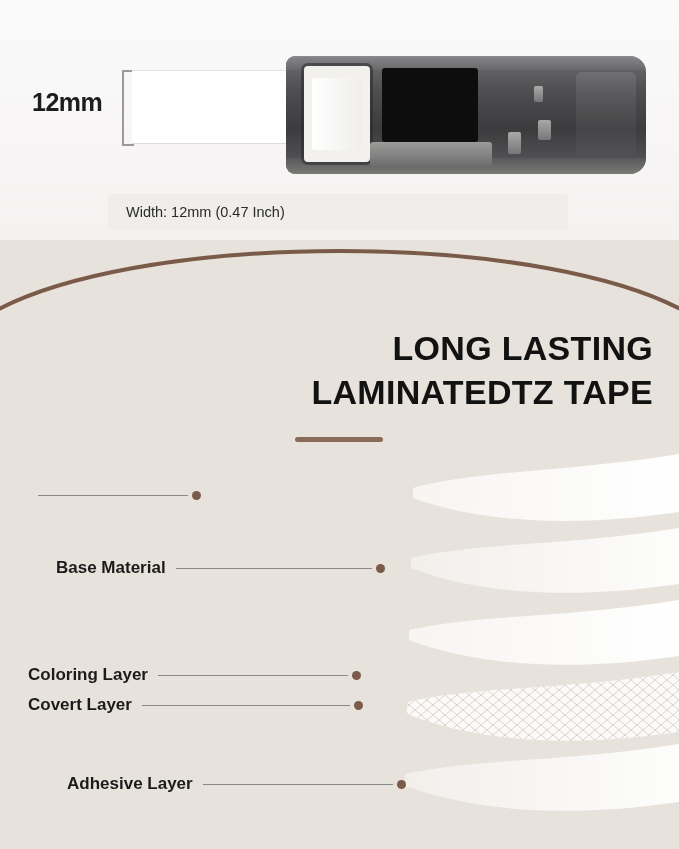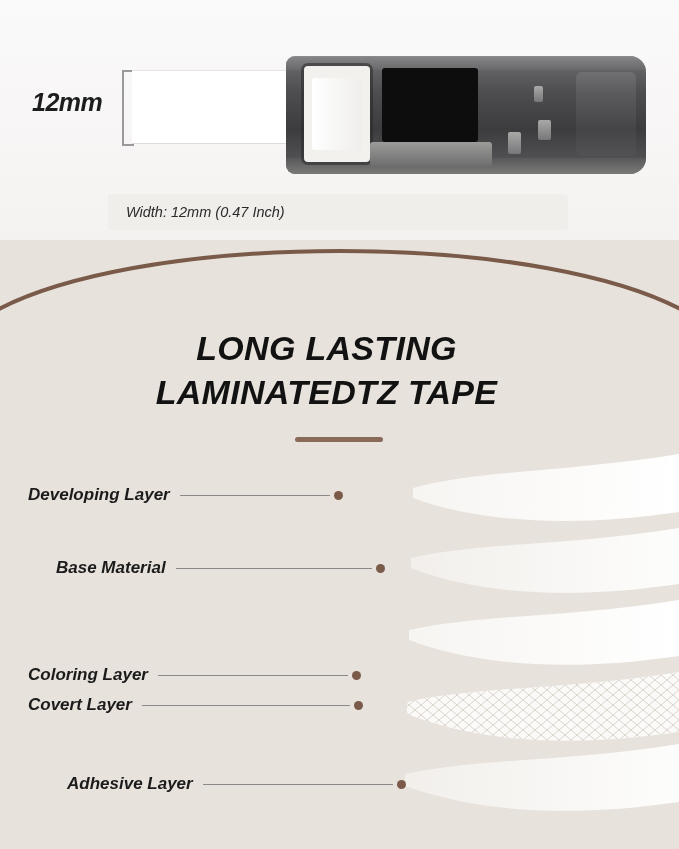--- a/index.html
+++ b/index.html
@@ -9,21 +9,20 @@
   }
   body {
     font-family: "Liberation Sans", sans-serif;
   }
   #page {
     position: relative;
     width: 679px;
     height: 849px;
     overflow: hidden;
     background: #a3a3a3;
-    font-style: italic;
   }
 
   
   .top-section {
     position: absolute;
     left: 0;
     top: 0;
     width: 679px;
     height: 250px;
     background: linear-gradient(180deg, #fbfafa 0%, #f4f2f1 100%);
@@ -172,21 +171,21 @@
     height: 609px;
     background: #e8e2dc;
     z-index: 0;
   }
 
   .headline {
     position: absolute;
     left: 0;
     top: 326px;
     width: 653px;
-    text-align: center;
+    text-align: right;
     font-size: 34px;
     line-height: 44px;
     font-weight: 700;
     color: #121212;
     letter-spacing: 0.3px;
     z-index: 5;
   }
   .rule {
     position: absolute;
     left: 295px;
@@ -303,21 +302,20 @@
     </svg>
   </div>
 
   <div class="headline">
     <div>LONG LASTING</div>
     <div>LAMINATEDTZ TAPE</div>
   </div>
   <div class="rule"></div>
 
   <div class="layer-row r1">
-    <span class="layer-label">Developing Layer</span>
     <span class="leader" style="width:150px"></span>
     <span class="dot"></span>
   </div>
 
   <div class="layer-row r2">
     <span class="layer-label">Base Material</span>
     <span class="leader" style="width:196px"></span>
     <span class="dot"></span>
   </div>
 

